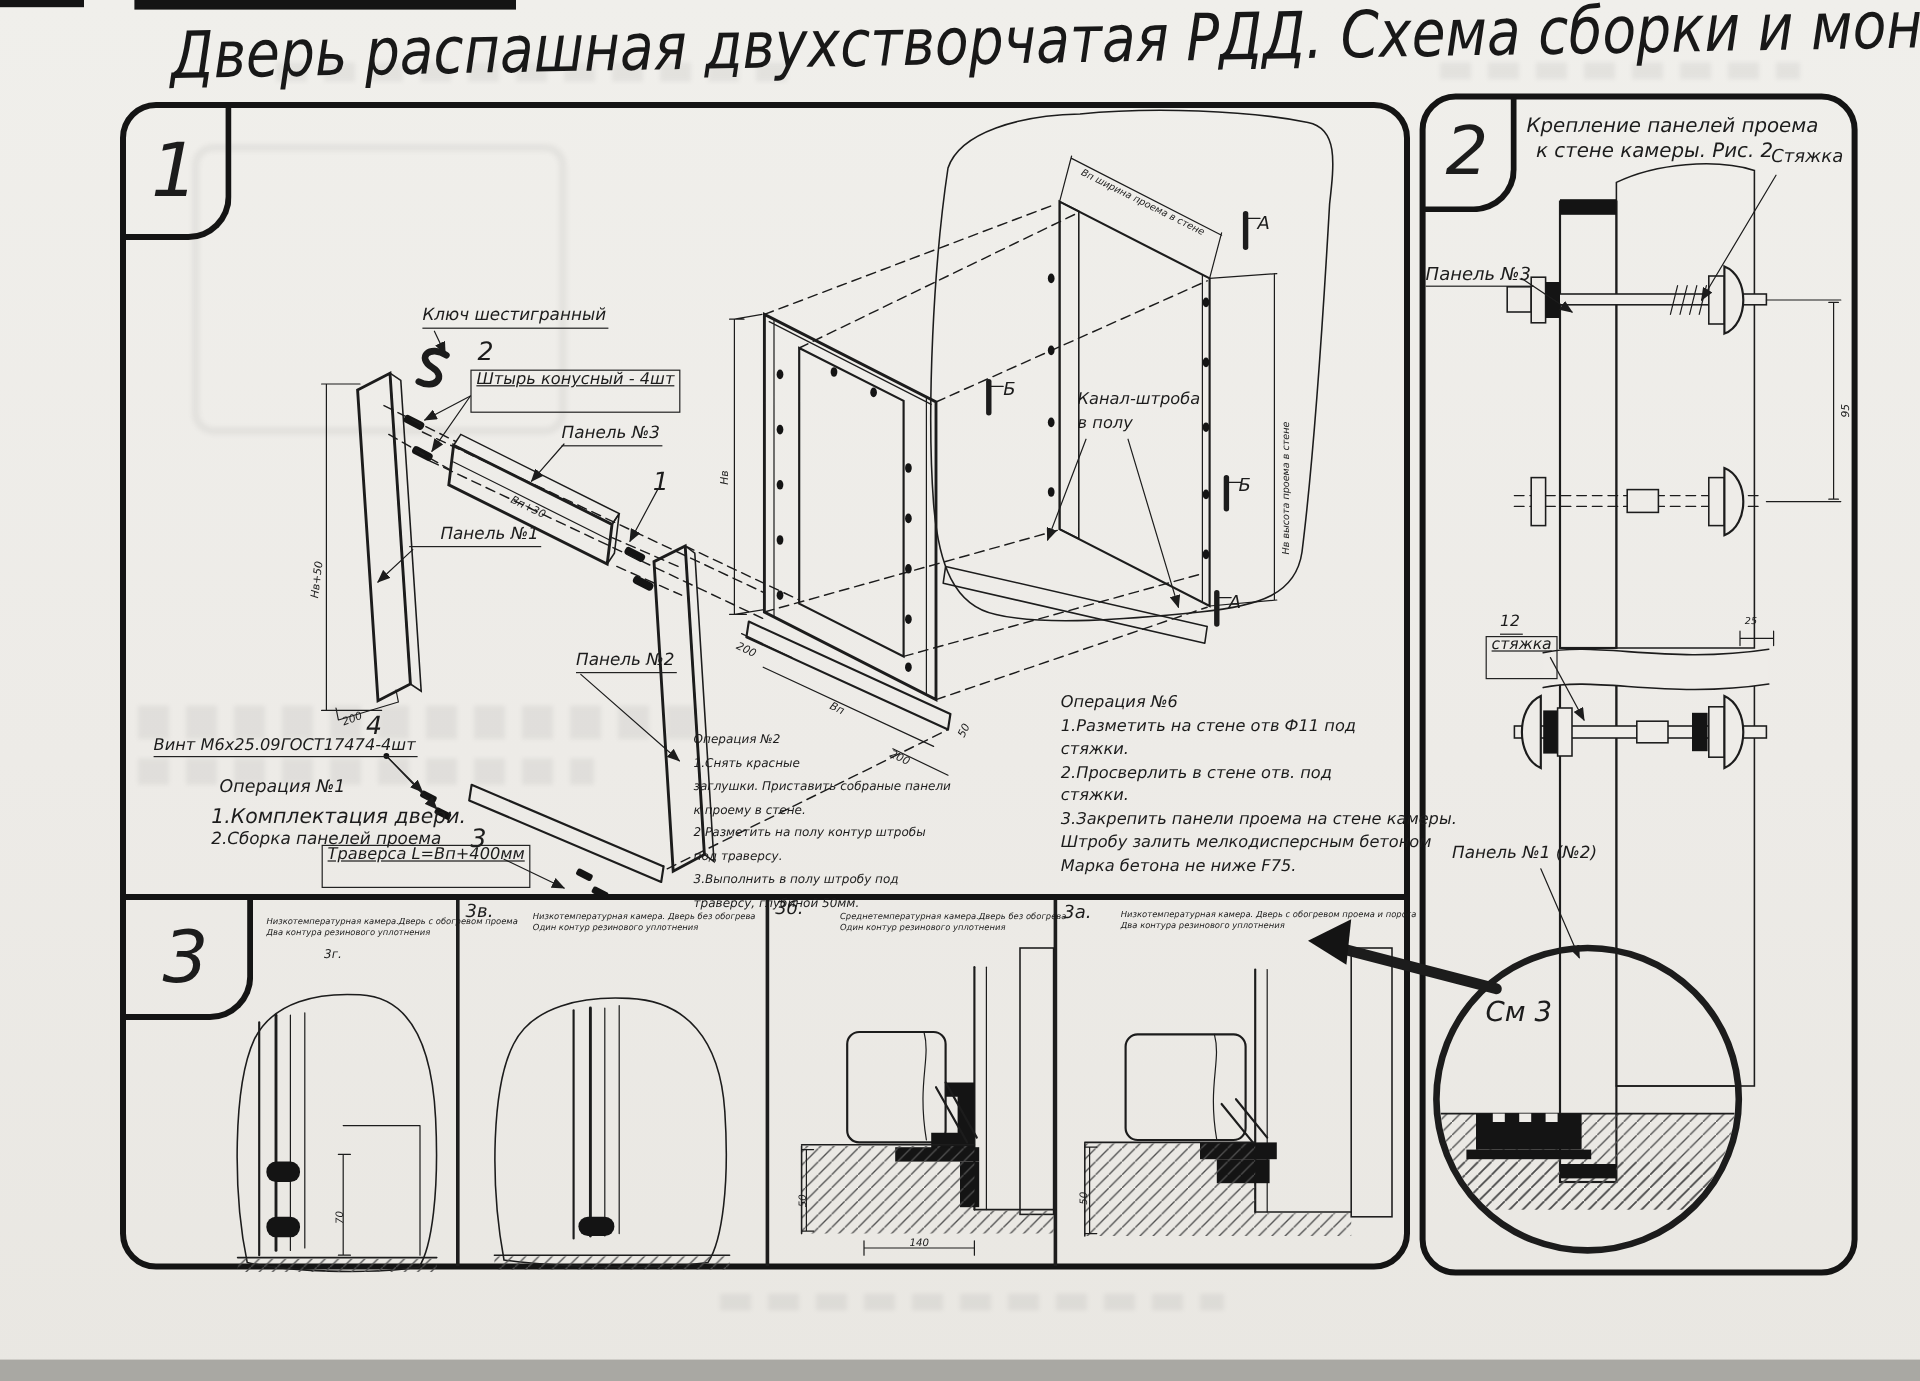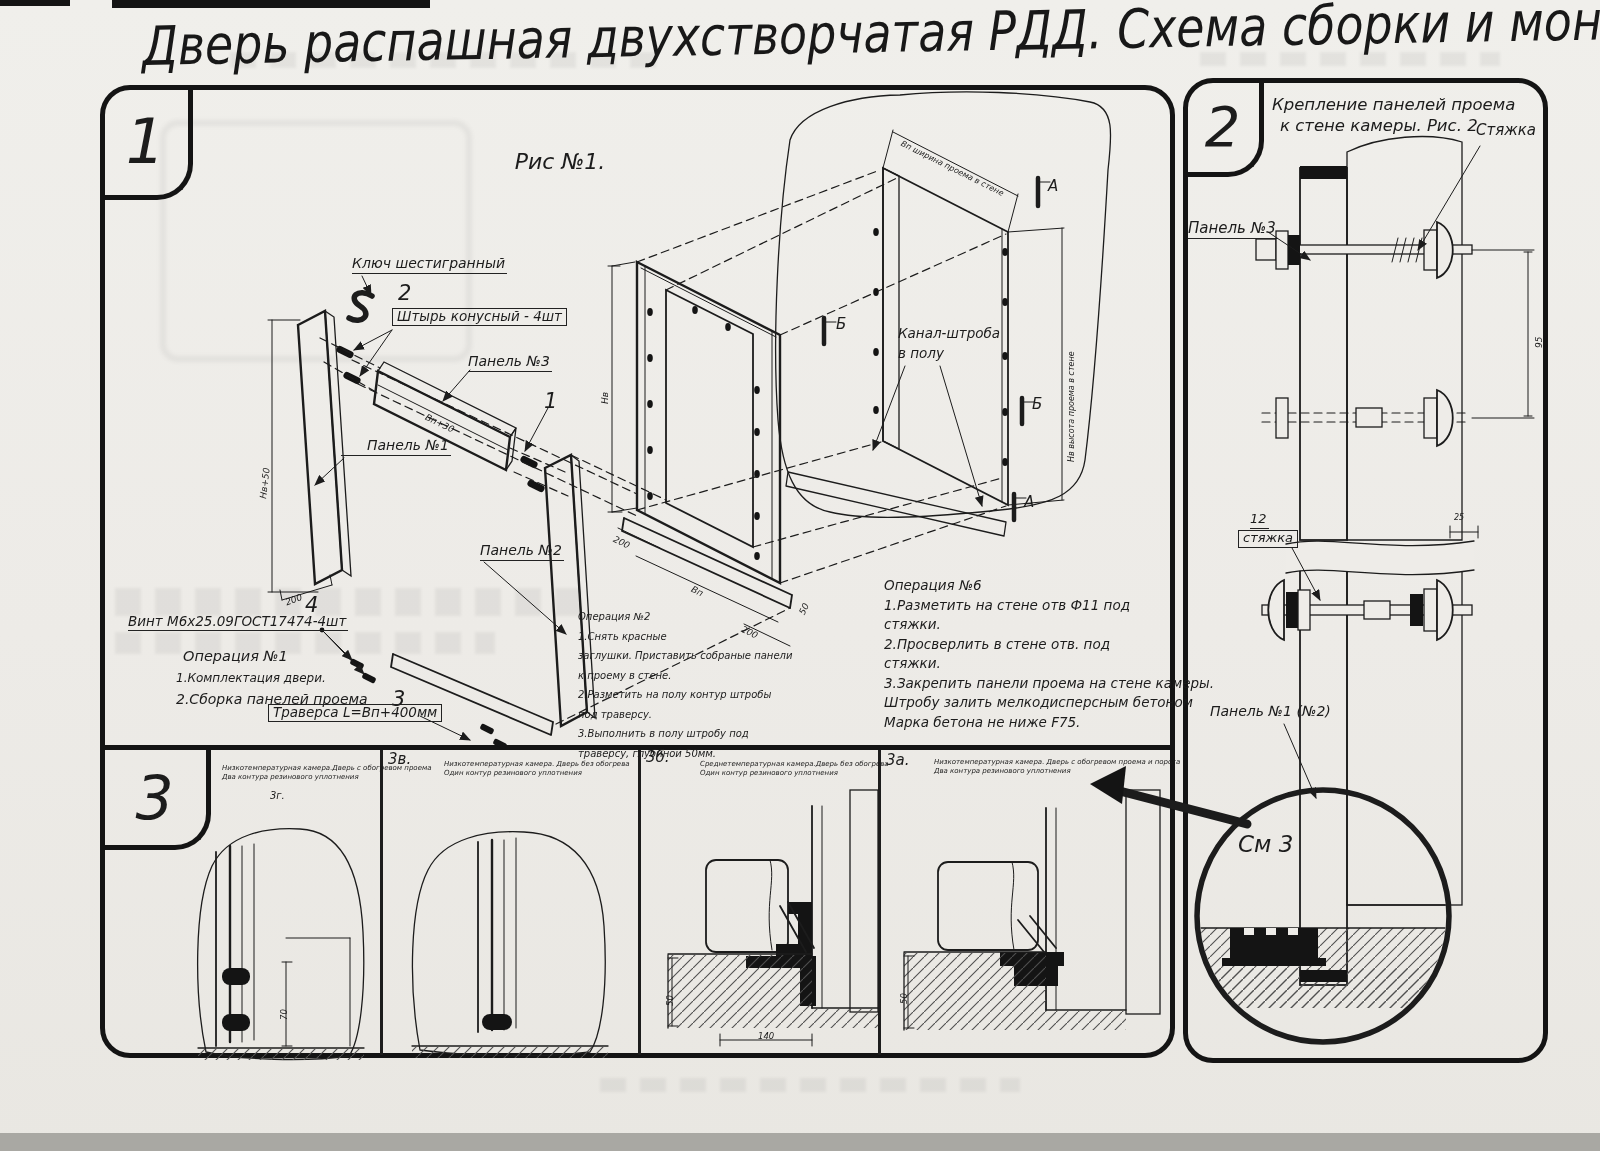--- a/index.html
+++ b/index.html
@@ -1,21 +1,21 @@
 <!DOCTYPE html>
 <html><head>
 <meta charset="utf-8">
 <style>
   html,body{margin:0;padding:0;background:#c8c7c3;}
   .page{position:relative;width:1600px;height:1151px;overflow:hidden;
         background:linear-gradient(180deg,#f0efeb 0%,#edebe7 55%,#e9e7e2 100%);
         font-family:"DejaVu Sans",sans-serif;color:#1c1c1c;}
   .lbl{position:absolute;white-space:nowrap;font-style:italic;color:#1c1c1c;line-height:1.12;}
   .u{border-bottom:1.4px solid #222;padding:0 2px 1px 0;}
-  .bx{border:1.4px solid #222;padding:0 4px 1px 4px;}
+  .bx{border:1.4px solid #222;padding:0 4px 19px 4px;text-decoration:underline;}
   .ctr{text-align:center;}
   .dim{transform-origin:0 0;font-size:9px;}
   .frame{position:absolute;border:5px solid #141414;border-radius:30px;box-sizing:border-box;}
   .badge{position:absolute;border-right:5px solid #141414;border-bottom:5px solid #141414;
          border-bottom-right-radius:36px;display:flex;align-items:center;justify-content:center;
          font-style:italic;box-sizing:border-box;}
   .vdiv{position:absolute;width:2.5px;background:#1d1d1d;}
   .hdiv{position:absolute;height:5px;background:#141414;}
   .svglayer{position:absolute;left:0;top:0;pointer-events:none;}
   .ghost{position:absolute;filter:blur(1.6px);opacity:.10;pointer-events:none;
@@ -294,32 +294,31 @@
       <rect class="ln w1" x="1126" y="790" width="34" height="224" fill="url(#brick)"></rect>
       <rect class="blk" x="1000" y="952" width="64" height="14"></rect>
       <rect class="blk" x="1014" y="966" width="44" height="20"></rect>
       <path class="ln w2" d="M1018,920 L1044,952 M1030,916 L1056,948"></path>
       <polygon points="904,953 1046,953 1046,1011 1126,1011 1126,1030 904,1030" fill="url(#hatch45)"></polygon>
       <path class="ln w1" d="M904,952 H1046 M1046,1010 H1126 M904,953 V1030"></path>
       <path class="ln w0" d="M908,956 V1028 M904,956 H914 M904,1028 H914"></path>
     </g>
   </svg>
 
-  <div class="lbl ctr" style="left:400px;top:150px;width:320px;font-size:22px;">Рис №1.</div>
   <div class="lbl u" style="left:352px;top:256px;font-size:14px;">Ключ шестигранный</div>
   <div class="lbl" style="left:398px;top:282px;font-size:21px;">2</div>
   <div class="lbl bx" style="left:392px;top:308px;font-size:13.5px;">Штырь конусный - 4шт</div>
   <div class="lbl u" style="left:468px;top:354px;font-size:14px;">Панель №3</div>
   <div class="lbl" style="left:544px;top:390px;font-size:21px;">1</div>
   <div class="lbl u" style="left:341px;top:438px;font-size:14px;padding-left:26px;">Панель №1</div>
   <div class="lbl u" style="left:480px;top:543px;font-size:14px;">Панель №2</div>
   <div class="lbl" style="left:305px;top:594px;font-size:21px;">4</div>
   <div class="lbl u" style="left:128px;top:614px;font-size:13.5px;">Винт М6х25.09ГОСТ17474-4шт</div>
   <div class="lbl" style="left:183px;top:648px;font-size:14.5px;">Операция №1</div>
-  <div class="lbl" style="left:176px;top:672px;font-size:12px;">1.Комплектация двери.</div>
+  <div class="lbl" style="left:176px;top:672px;font-size:17px;">1.Комплектация двери.</div>
   <div class="lbl" style="left:176px;top:692px;font-size:14px;">2.Сборка панелей проема</div>
   <div class="lbl" style="left:392px;top:688px;font-size:21px;">3</div>
   <div class="lbl bx" style="left:268px;top:704px;font-size:13.5px;">Траверса  L=Вп+400мм</div>
 
   <div class="lbl" style="left:578px;top:583px;font-size:10px;line-height:19.5px;margin-top:24px;">
     <div>Операция №2</div>
     <div>1.Снять красные</div>
     <div>заглушки. Приставить собраные панели</div>
     <div>к проему в стене.</div>
     <div>2.Разметить на полу контур штробы</div>

